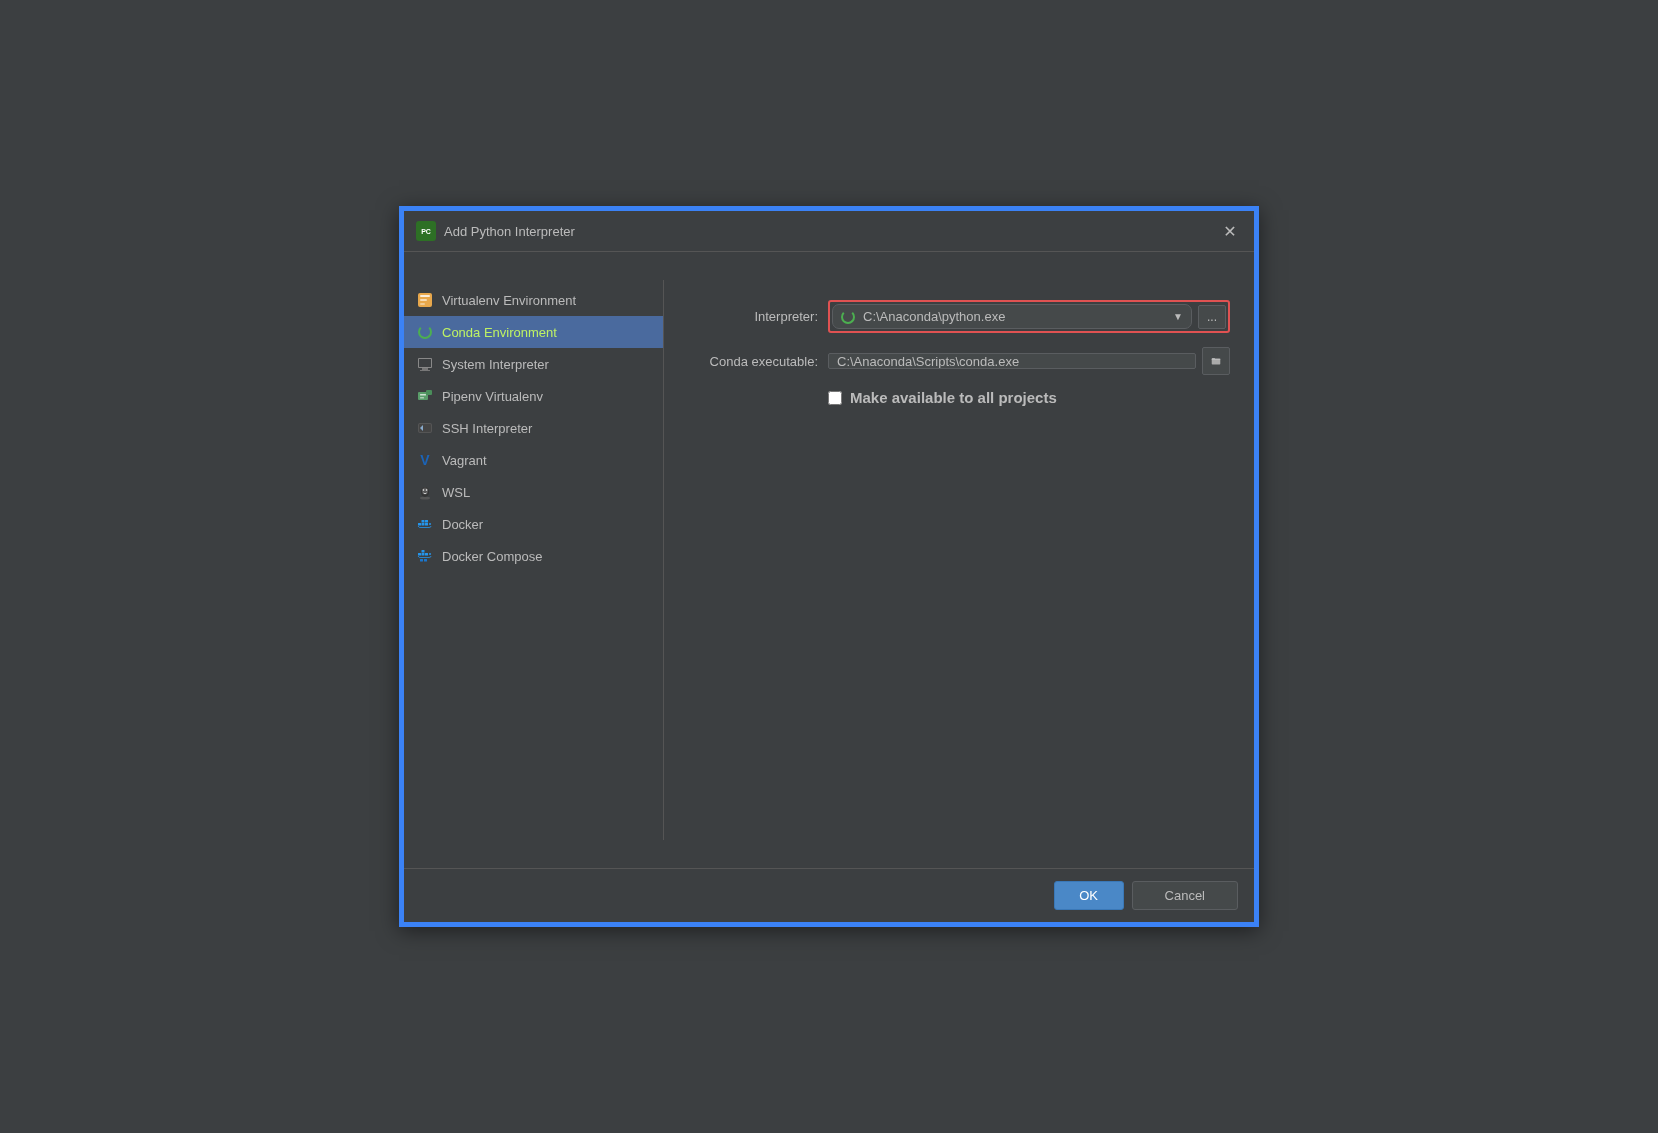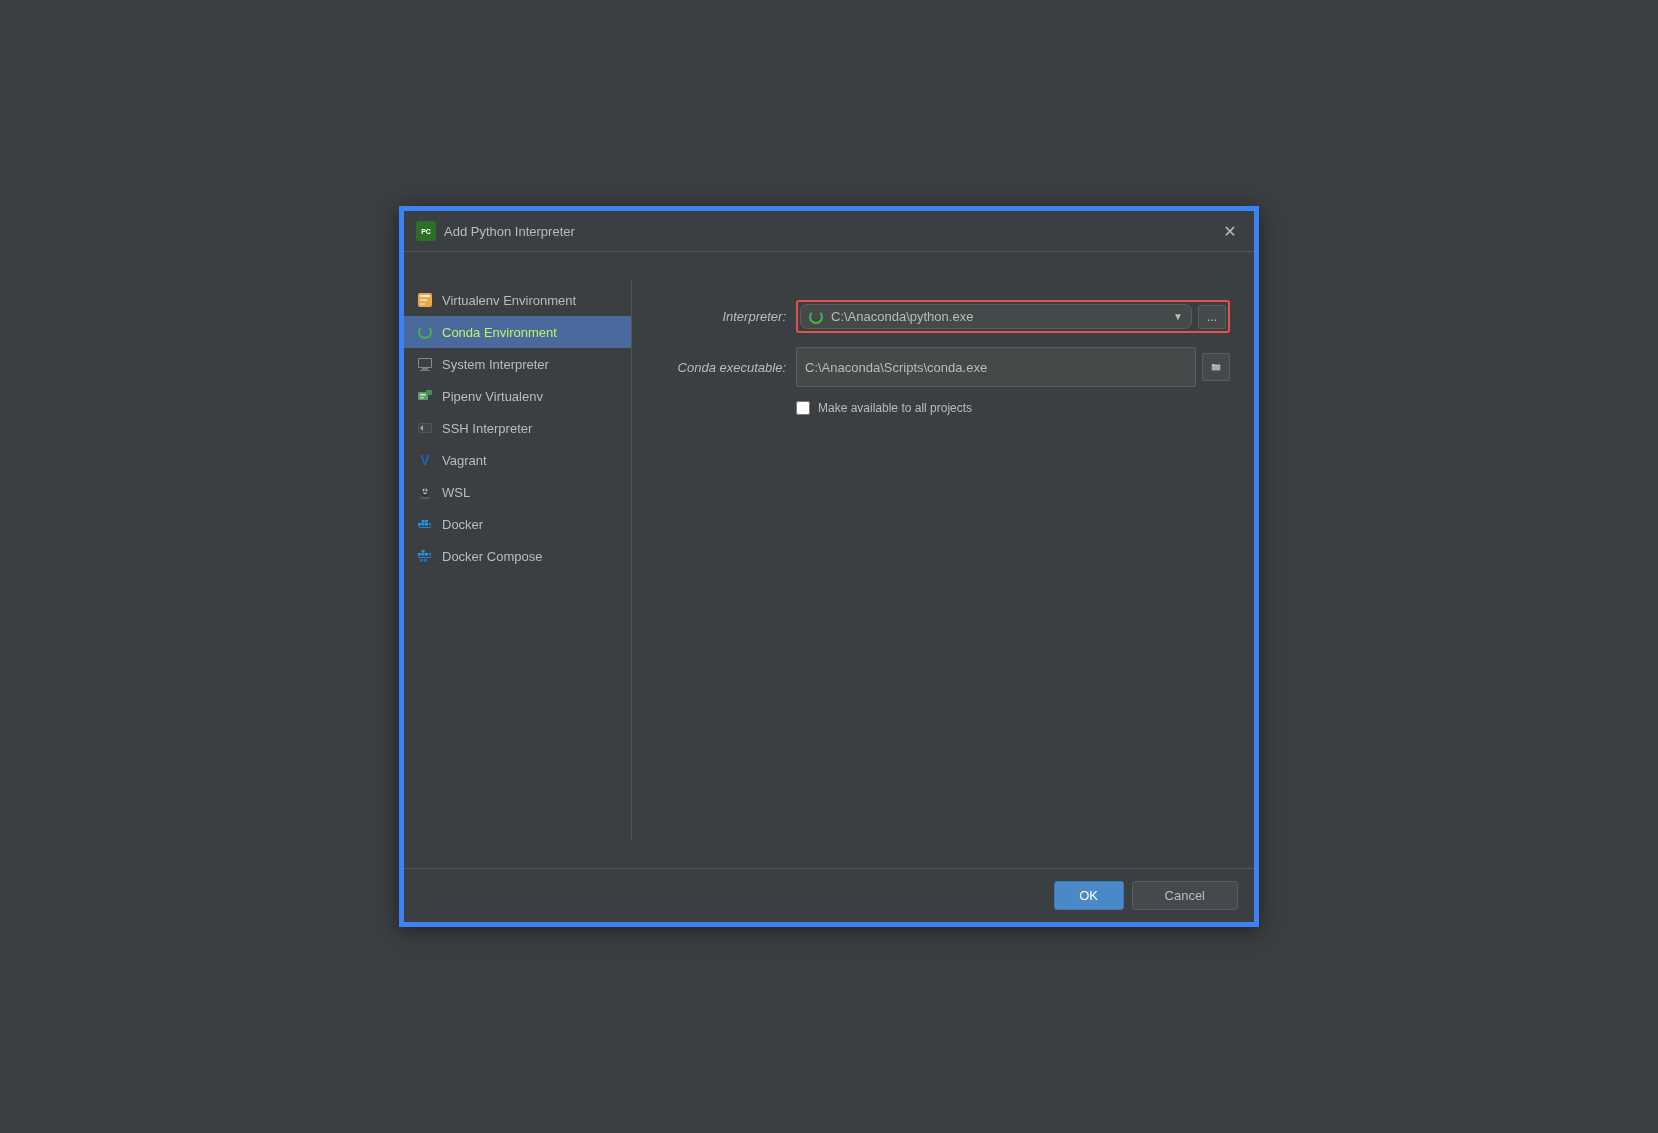--- a/index.html
+++ b/index.html
@@ -84,21 +84,21 @@
       border-radius: 2px;
     }
 
     .dialog-body {
       display: flex;
       flex: 1;
       min-height: 560px;
     }
 
     .sidebar {
-      width: 228px;
+      width: 260px;
       background: #3c3f41;
       border-right: 1px solid #555555;
       padding: 4px 0;
     }
 
     .sidebar-item {
       display: flex;
       align-items: center;
       gap: 8px;
       padding: 7px 12px;
@@ -137,21 +137,20 @@
       display: flex;
       align-items: center;
       gap: 10px;
     }
 
     .form-label {
       color: #bbbbbb;
       font-size: 13px;
       min-width: 130px;
       text-align: right;
-      font-style: italic;
     }
 
     .interpreter-dropdown-wrapper {
       flex: 1;
       display: flex;
       align-items: center;
       gap: 6px;
       border: 2px solid #e05252;
       border-radius: 3px;
       padding: 2px;
@@ -206,21 +205,21 @@
     }
 
     .text-input {
       flex: 1;
       background: #45494a;
       border: 1px solid #5a5d60;
       color: #bbbbbb;
       padding: 4px 8px;
       font-size: 13px;
       border-radius: 2px;
-      height: 40px;
+      height: 16px;
     }
 
     .browse-button {
       background: #45494a;
       border: 1px solid #5a5d60;
       color: #bbbbbb;
       padding: 4px 8px;
       cursor: pointer;
       border-radius: 2px;
       display: flex;
@@ -239,21 +238,22 @@
 
     .checkbox-input {
       width: 14px;
       height: 14px;
       cursor: pointer;
       accent-color: #4a88c7;
     }
 
     .checkbox-label {
       color: #bbbbbb;
-      font-size: 12px;
+      font-size: 15px;
+      font-weight: bold;
     }
 
     .dialog-footer {
       border-top: 1px solid #555555;
       padding: 12px 16px;
       display: flex;
       justify-content: flex-end;
       gap: 8px;
       background: #3c3f41;
     }

